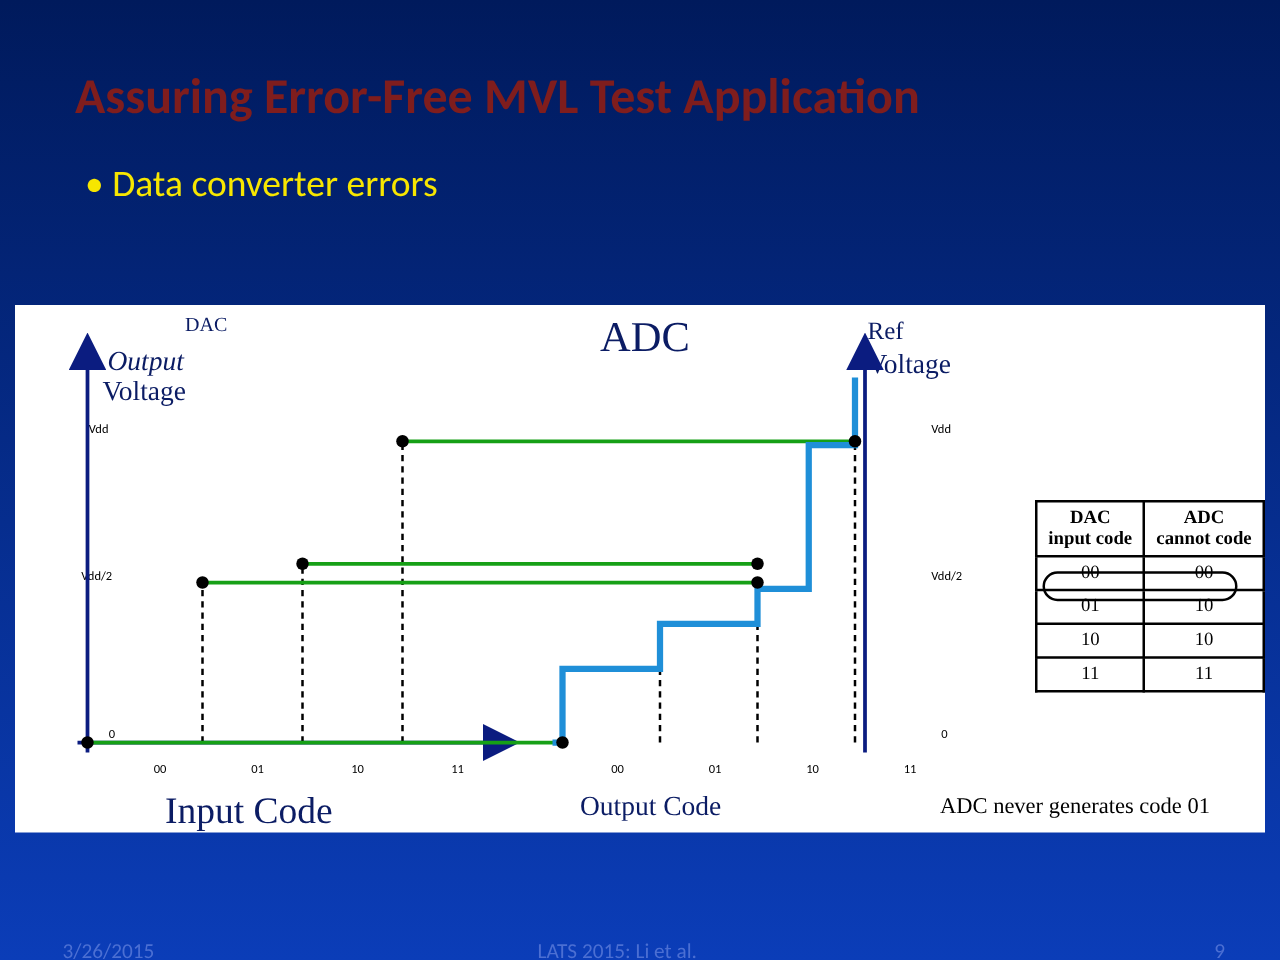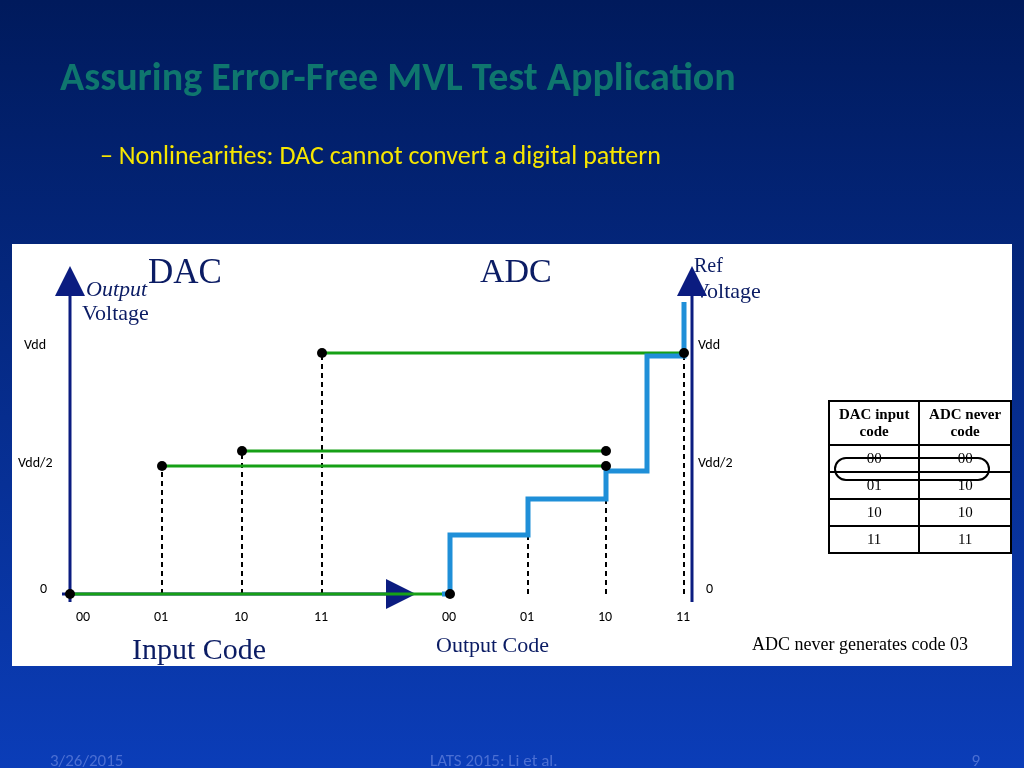--- a/index.html
+++ b/index.html
@@ -5,21 +5,21 @@
   * { box-sizing: border-box; margin: 0; padding: 0; }
   body {
     width: 1024px;
     height: 768px;
     background: linear-gradient(to bottom, #001a5c 0%, #0b3db8 100%);
     font-family: Calibri, Arial, sans-serif;
     position: relative;
     overflow: hidden;
   }
   .slide-title {
-    color: #0f766e;
+    color: #7f1d1d;
     font-size: 40px;
     font-weight: bold;
     padding: 52px 0 0 60px;
   }
   .bullets {
     color: #f7e600;
     padding: 28px 0 0 92px;
     font-size: 30px;
   }
   .bullets .b1 { margin-bottom: 10px; }
@@ -83,52 +83,53 @@
   }
   .chart-label {
     position: absolute;
     font-family: "Times New Roman", serif;
     color: #0b1c64;
   }
   .small-label {
     position: absolute;
     font-family: Calibri, Arial, sans-serif;
     color: #000;
-    font-size: 14px;
+    font-size: 10px;
+    margin-left: 47px;
   }
   .footer {
     position: absolute;
     bottom: 18px;
     left: 0;
     width: 100%;
     color: #4b6fd3;
     font-size: 17px;
   }
   .footer .date { position: absolute; left: 50px; }
   .footer .cite { position: absolute; left: 430px; }
   .footer .page { position: absolute; right: 44px; }
 </style>
 </head>
 <body>
 
 <div class="slide-title">Assuring Error-Free MVL Test Application</div>
 
 <div class="bullets">
-  <div class="b2">Nonlinearities: DAC cannot convert a digital pattern</div>
+  <div class="b1">Data converter errors</div>
 </div>
 
 <div class="figure-wrap">
 
-  <div class="chart-label" style="left:136px; top:8px; font-size:35px;">DAC</div>
+  <div class="chart-label" style="left:136px; top:8px; font-size:16px;">DAC</div>
   <div class="chart-label" style="left:74px; top:32px; font-size:22px;font-style:italic;">Output</div>
   <div class="chart-label" style="left:70px; top:56px; font-size:22px;">Voltage</div>
   <div class="chart-label" style="left:120px; top:388px; font-size:30px;">Input Code</div>
 
   <div class="chart-label" style="left:468px; top:8px; font-size:34px;">ADC</div>
-  <div class="chart-label" style="left:424px; top:388px; font-size:22px;">Output Code</div>
+  <div class="chart-label" style="left:452px; top:388px; font-size:22px;">Output Code</div>
   <div class="chart-label" style="left:682px; top:10px; font-size:20px;">Ref</div>
   <div class="chart-label" style="left:682px; top:34px; font-size:22px;">Voltage</div>
 
   <div class="small-label" style="left:12px; top:92px;">Vdd</div>
   <div class="small-label" style="left:6px; top:210px;">Vdd/2</div>
   <div class="small-label" style="left:28px; top:336px;">0</div>
 
   <div class="small-label" style="left:686px; top:92px;">Vdd</div>
   <div class="small-label" style="left:686px; top:210px;">Vdd/2</div>
   <div class="small-label" style="left:694px; top:336px;">0</div>
@@ -186,21 +187,21 @@
     <circle cx="594" cy="222" r="5" fill="#000"></circle>
     <circle cx="594" cy="207" r="5" fill="#000"></circle>
     <circle cx="672" cy="109" r="5" fill="#000"></circle>
   </svg>
 
   <div class="table-wrap">
     <table class="code-table">
       <thead>
         <tr>
           <th><span>DAC input code</span></th>
-          <th><span>ADC never code</span></th>
+          <th><span>ADC cannot code</span></th>
         </tr>
       </thead>
       <tbody>
         <tr>
           <td>00</td>
             <td>00</td>
         </tr>
         <tr class="circ-row">
           <td>01</td>
             <td>10</td>
@@ -211,20 +212,20 @@
         </tr>
         <tr>
           <td>11</td>
             <td>11</td>
         </tr>
       </tbody>
     </table>
   </div>
   <div class="row-oval"></div>
 
-  <div class="caption">ADC never generates code 03</div>
+  <div class="caption">ADC never generates code 01</div>
 </div>
 
 <div class="footer">
   <span class="date">3/26/2015</span>
   <span class="cite">LATS 2015: Li et al.</span>
   <span class="page">9</span>
 </div>
 
 </body></html>

